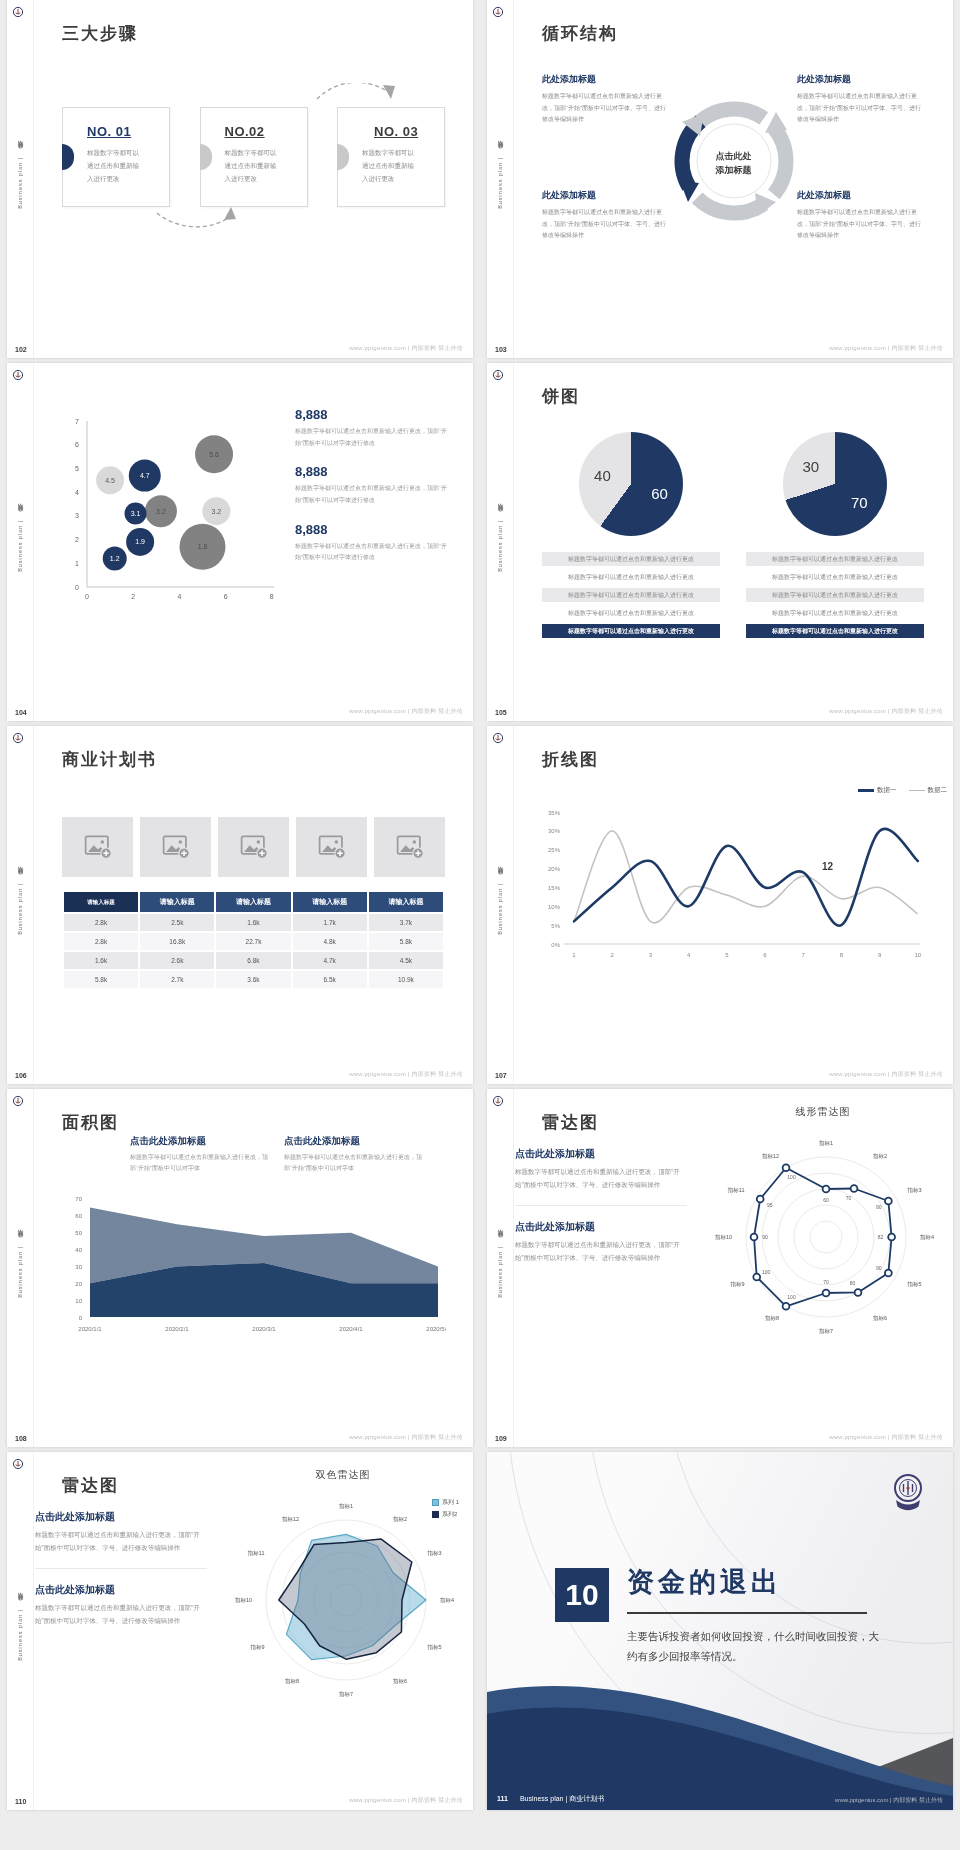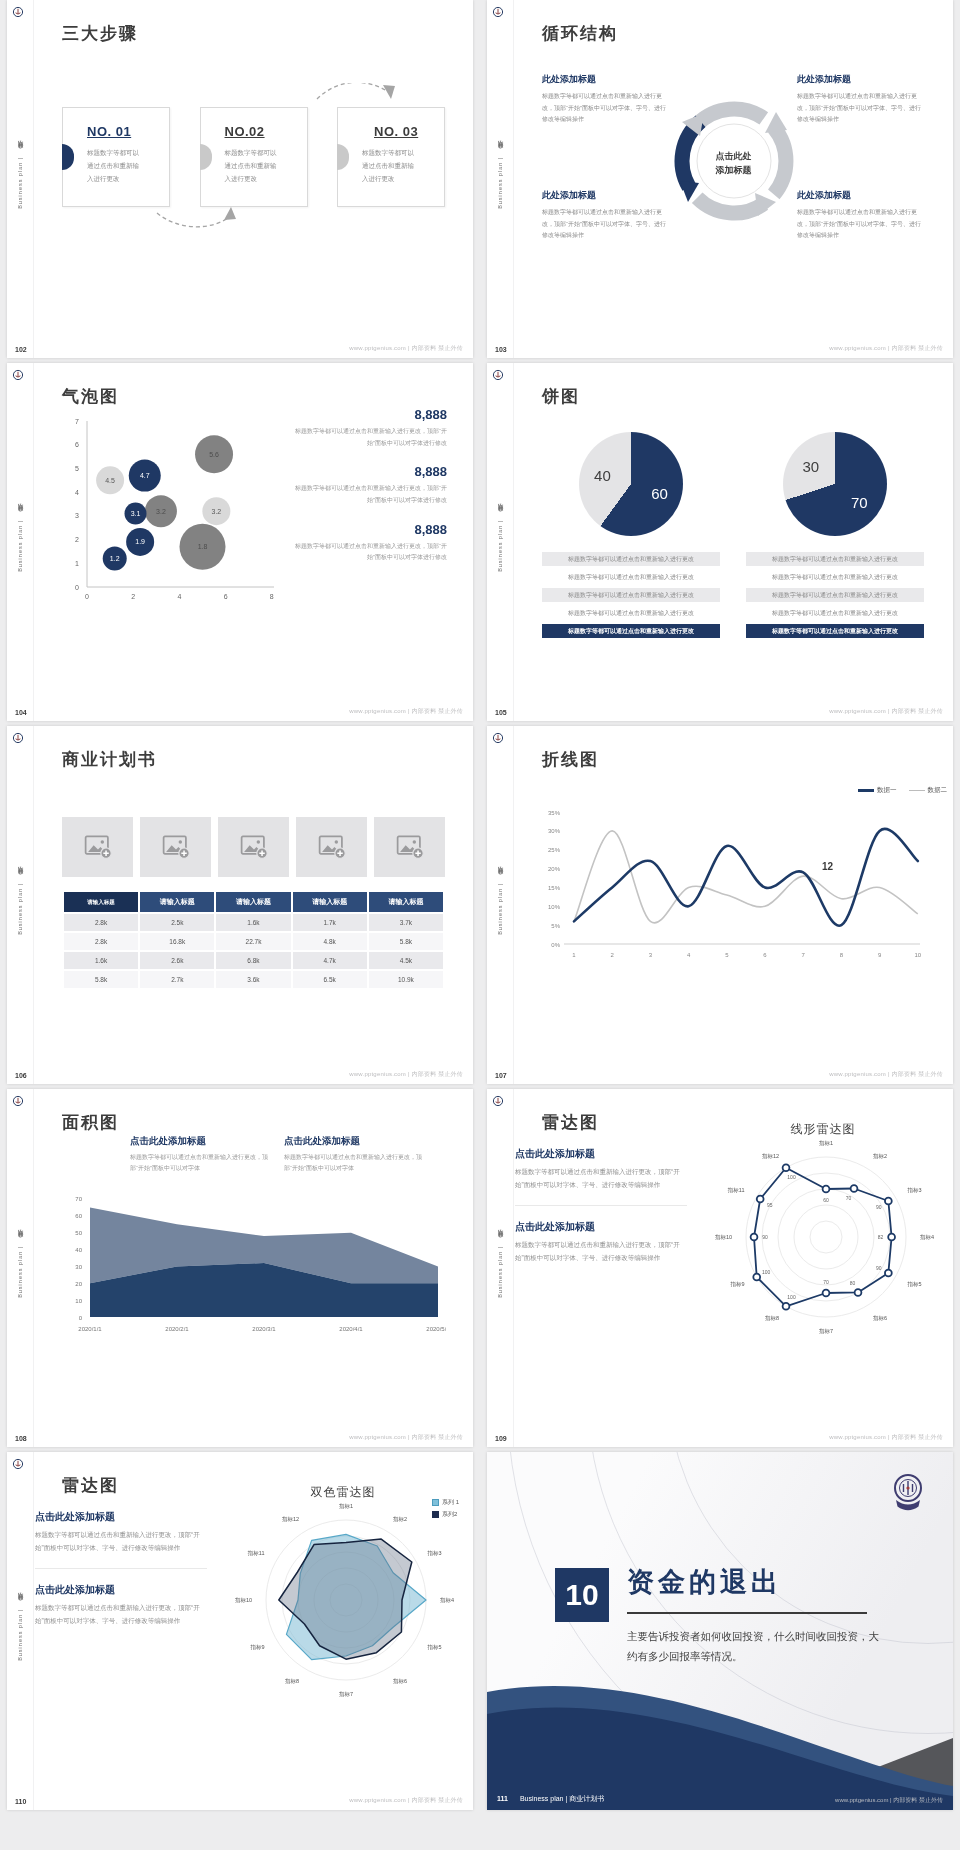--- a/index.html
+++ b/index.html
@@ -25,21 +25,21 @@
   .cycle-wrap{position:relative;margin-top:6px;height:255px;}
   .blk{position:absolute;width:126px;}
   .blk h4{margin:0 0 5px 0;font-size:9px;font-weight:800;color:#1f3864;}
   .blk p{margin:0;font-size:6px;color:#8c8c8c;line-height:1.95;}
   .blk.tl{left:0;top:22px;} .blk.bl{left:0;top:138px;} .blk.tr{right:2px;top:22px;} .blk.br{right:2px;top:138px;}
   .cycle-center{position:absolute;left:50%;top:38px;transform:translateX(-50%);width:150px;height:150px;}
   .cycle-label{position:absolute;left:50%;top:50%;transform:translate(-50%,-50%);width:42px;text-align:center;font-size:9px;font-weight:700;color:#3f3f3f;line-height:1.55;}
   
   .bubble-svg{position:absolute;left:28px;top:52px;}
   .stats{position:absolute;right:26px;top:44px;width:152px;}
-  .stat{margin-bottom:15px;text-align:right;}
+  .stat{margin-bottom:15px;}
   .stat .v{font-size:13px;font-weight:800;color:#1f3864;}
   .stat p{margin:4px 0 0 0;font-size:6px;color:#9a9a9a;line-height:1.95;}
   
   .pies{display:flex;gap:26px;margin-top:24px;}
   .pie-col{width:178px;}
   .pie{position:relative;width:104px;height:104px;border-radius:50%;margin:0 auto;}
   .pie .pv{position:absolute;font-size:15px;transform:translate(-50%,-50%);}
   .cap{margin-top:4px;height:14px;line-height:14px;text-align:center;font-size:6px;color:#8a8a8a;}
   .cap.shaded{background:#e9e9eb;}
   .cap.highlight{background:#1f3864;color:#fff;font-weight:700;}
@@ -63,21 +63,21 @@
   .ah h4{margin:0 0 4px 0;font-size:9.5px;font-weight:800;color:#1f3864;}
   .ah p{margin:0;font-size:6px;color:#9a9a9a;line-height:1.9;}
   .ah.a1{left:96px;top:46px;} .ah.a2{left:250px;top:46px;}
   .area-svg{position:absolute;left:26px;top:96px;}
   
   .rblocks{position:absolute;left:28px;top:58px;width:172px;}
   .rblk h4{margin:0 0 5px 0;font-size:10px;font-weight:800;color:#1f3864;}
   .rblk p{margin:0;font-size:6.5px;color:#909090;line-height:1.95;}
   .rdiv{height:1px;background:#e9e9e9;margin:14px 0;}
   .radar-svg{position:absolute;right:12px;top:20px;}
-  .radar-title{position:absolute;right:60px;top:32px;width:140px;text-align:center;font-size:12px;color:#3f3f3f;letter-spacing:1px;}
+  .radar-title{position:absolute;right:60px;top:16px;width:140px;text-align:center;font-size:10px;color:#3f3f3f;letter-spacing:1px;}
   .rlegend{position:absolute;right:14px;top:46px;font-size:6px;color:#555;}
   .rlegend .it{display:flex;align-items:center;gap:3px;margin-bottom:3px;}
   .rs1{display:inline-block;width:5px;height:5px;background:#7fc0da;border:1px solid #4d9cbd;}
   .rs2{display:inline-block;width:5px;height:5px;background:#1d2c4e;border:1px solid #1d2c4e;}
   
   .cover{background:linear-gradient(118deg,#fbfbfc 25%,#eeeef1 75%);}
   .cov-ring{position:absolute;border-radius:50%;border:1.5px solid rgba(190,194,203,.45);pointer-events:none;}
   .cr1{width:520px;height:520px;left:180px;top:-330px;}
   .cr2{width:680px;height:680px;left:100px;top:-400px;}
   .cr3{width:840px;height:840px;left:20px;top:-470px;}
@@ -181,21 +181,20 @@
   </section>
 
   <section class="slide">
     <svg class="sb-logo" viewBox="0 0 12 12">
         <circle cx="6" cy="6" r="4.6" fill="none" stroke="#2a3f66" stroke-width="1"></circle>
         <path d="M6 2.8 V8 M3.6 6.8 Q6 9.4 8.4 6.8" fill="none" stroke="#8a4444" stroke-width="1"></path>
       </svg>
     <div class="sb-text">Business plan | 商业计划书</div>
     <div class="sb-line"></div>
     <div class="content">
-      <h2 class="s-title">气泡图</h2>
       <svg class="bubble-svg" id="s3-svg" width="218" height="200" viewBox="0 0 218 200">
           <line x1="25" y1="6" x2="25" y2="172" stroke="#c4c4c4" stroke-width="1"></line>
           <line x1="25" y1="172" x2="212" y2="172" stroke="#c4c4c4" stroke-width="1"></line>
           <text x="17" y="174.5" text-anchor="end" font-size="7" fill="#666">0</text>
           <text x="17" y="150.8" text-anchor="end" font-size="7" fill="#666">1</text>
           <text x="17" y="127.1" text-anchor="end" font-size="7" fill="#666">2</text>
           <text x="17" y="103.4" text-anchor="end" font-size="7" fill="#666">3</text>
           <text x="17" y="79.7" text-anchor="end" font-size="7" fill="#666">4</text>
           <text x="17" y="56" text-anchor="end" font-size="7" fill="#666">5</text>
           <text x="17" y="32.30000000000001" text-anchor="end" font-size="7" fill="#666">6</text>

